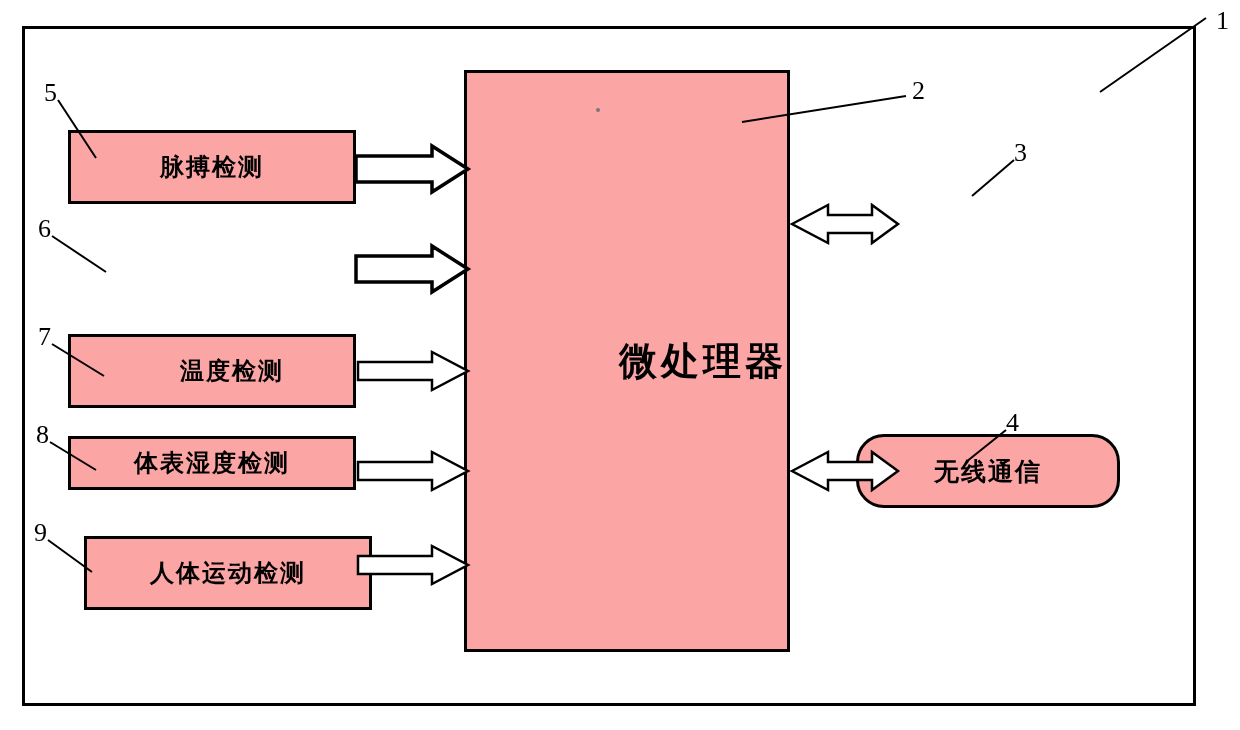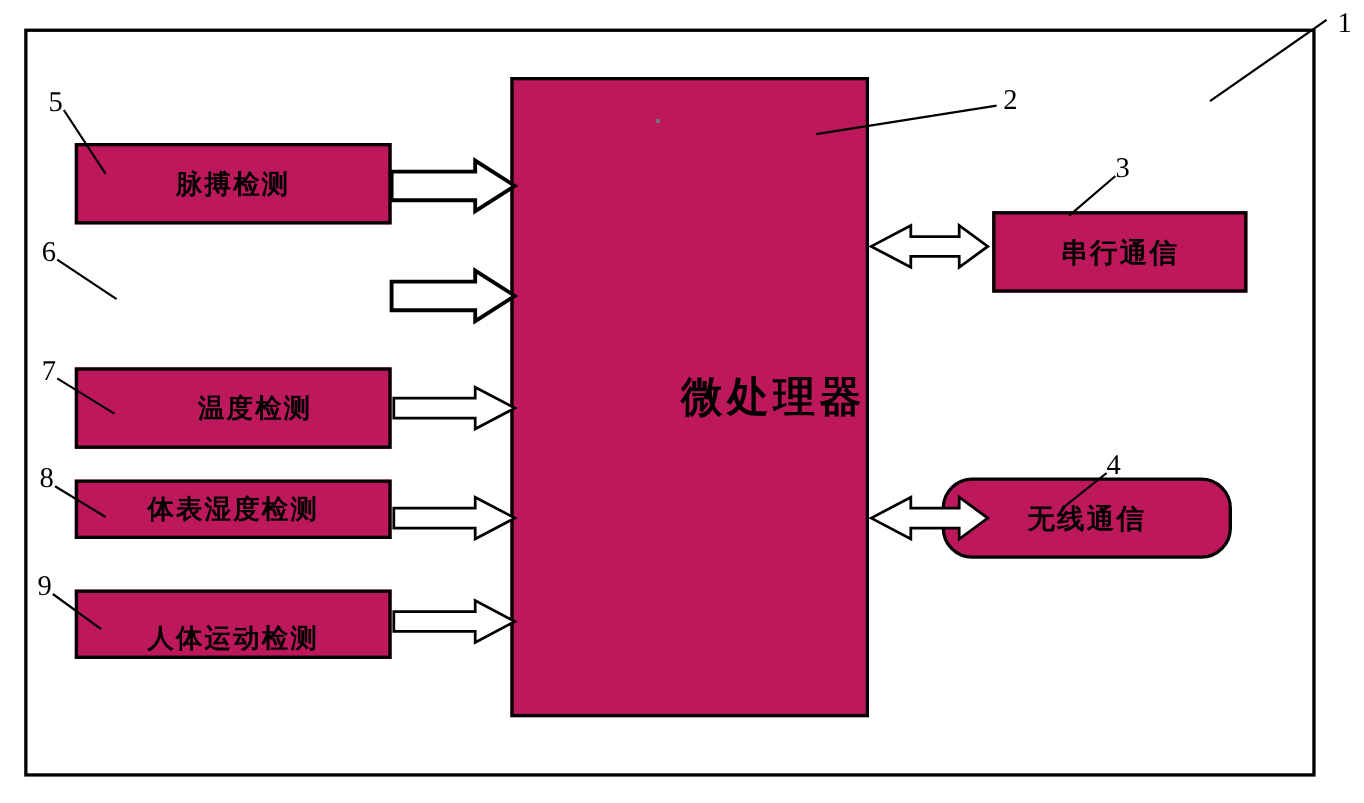--- a/index.html
+++ b/index.html
@@ -21,21 +21,21 @@
     top: 26px;
     width: 1174px;
     height: 680px;
     border: 3px solid #000;
     box-sizing: border-box;
   }
   .box {
     position: absolute;
     border: 3px solid #000;
     box-sizing: border-box;
-    background: #be185d;
+    background: #fca5a5;
     display: flex;
     align-items: center;
     justify-content: center;
     color: #000;
     letter-spacing: 2px;
     font-family: Liberation Mono, monospace;
   }
   .sensor-box {
     font-size: 24px;
     font-weight: 700;
@@ -99,32 +99,29 @@
 
 
   <div class="box sensor-box" style="left:68px; top:334px; width:288px; height:74px;padding-left:40px;">
     <span>温度检测</span>
   </div>
 
   <div class="box sensor-box" style="left:68px; top:436px; width:288px; height:54px;">
     <span>体表湿度检测</span>
   </div>
 
-  <div class="box sensor-box" style="left:68px; top:536px; width:288px; height:63px;align-items:flex-end;">
+  <div class="box sensor-box" style="left:84px; top:536px; width:288px; height:74px;">
     <span>人体运动检测</span>
   </div>
 
   <div class="box mcu-box" style="left:464px; top:70px; width:326px; height:582px;justify-content:flex-end;">
     <span>微处理器</span>
   </div>
   <div class="speck" style="left:596px; top:108px;"></div>
 
-  <div class="box comm-box" style="left:902px; top:192px; width:232px; height:74px;">
-    <span>串行通信</span>
-  </div>
 
   <div class="box comm-box" style="left:856px; top:434px; width:264px; height:74px;border-radius:28px;">
     <span>无线通信</span>
   </div>
 
   <div class="lead-num" style="left:1216px; top:6px;">1</div>
   <div class="lead-num" style="left:912px; top:76px;">2</div>
   <div class="lead-num" style="left:1014px; top:138px;">3</div>
   <div class="lead-num" style="left:1006px; top:408px;">4</div>
   <div class="lead-num" style="left:44px; top:78px;">5</div>

